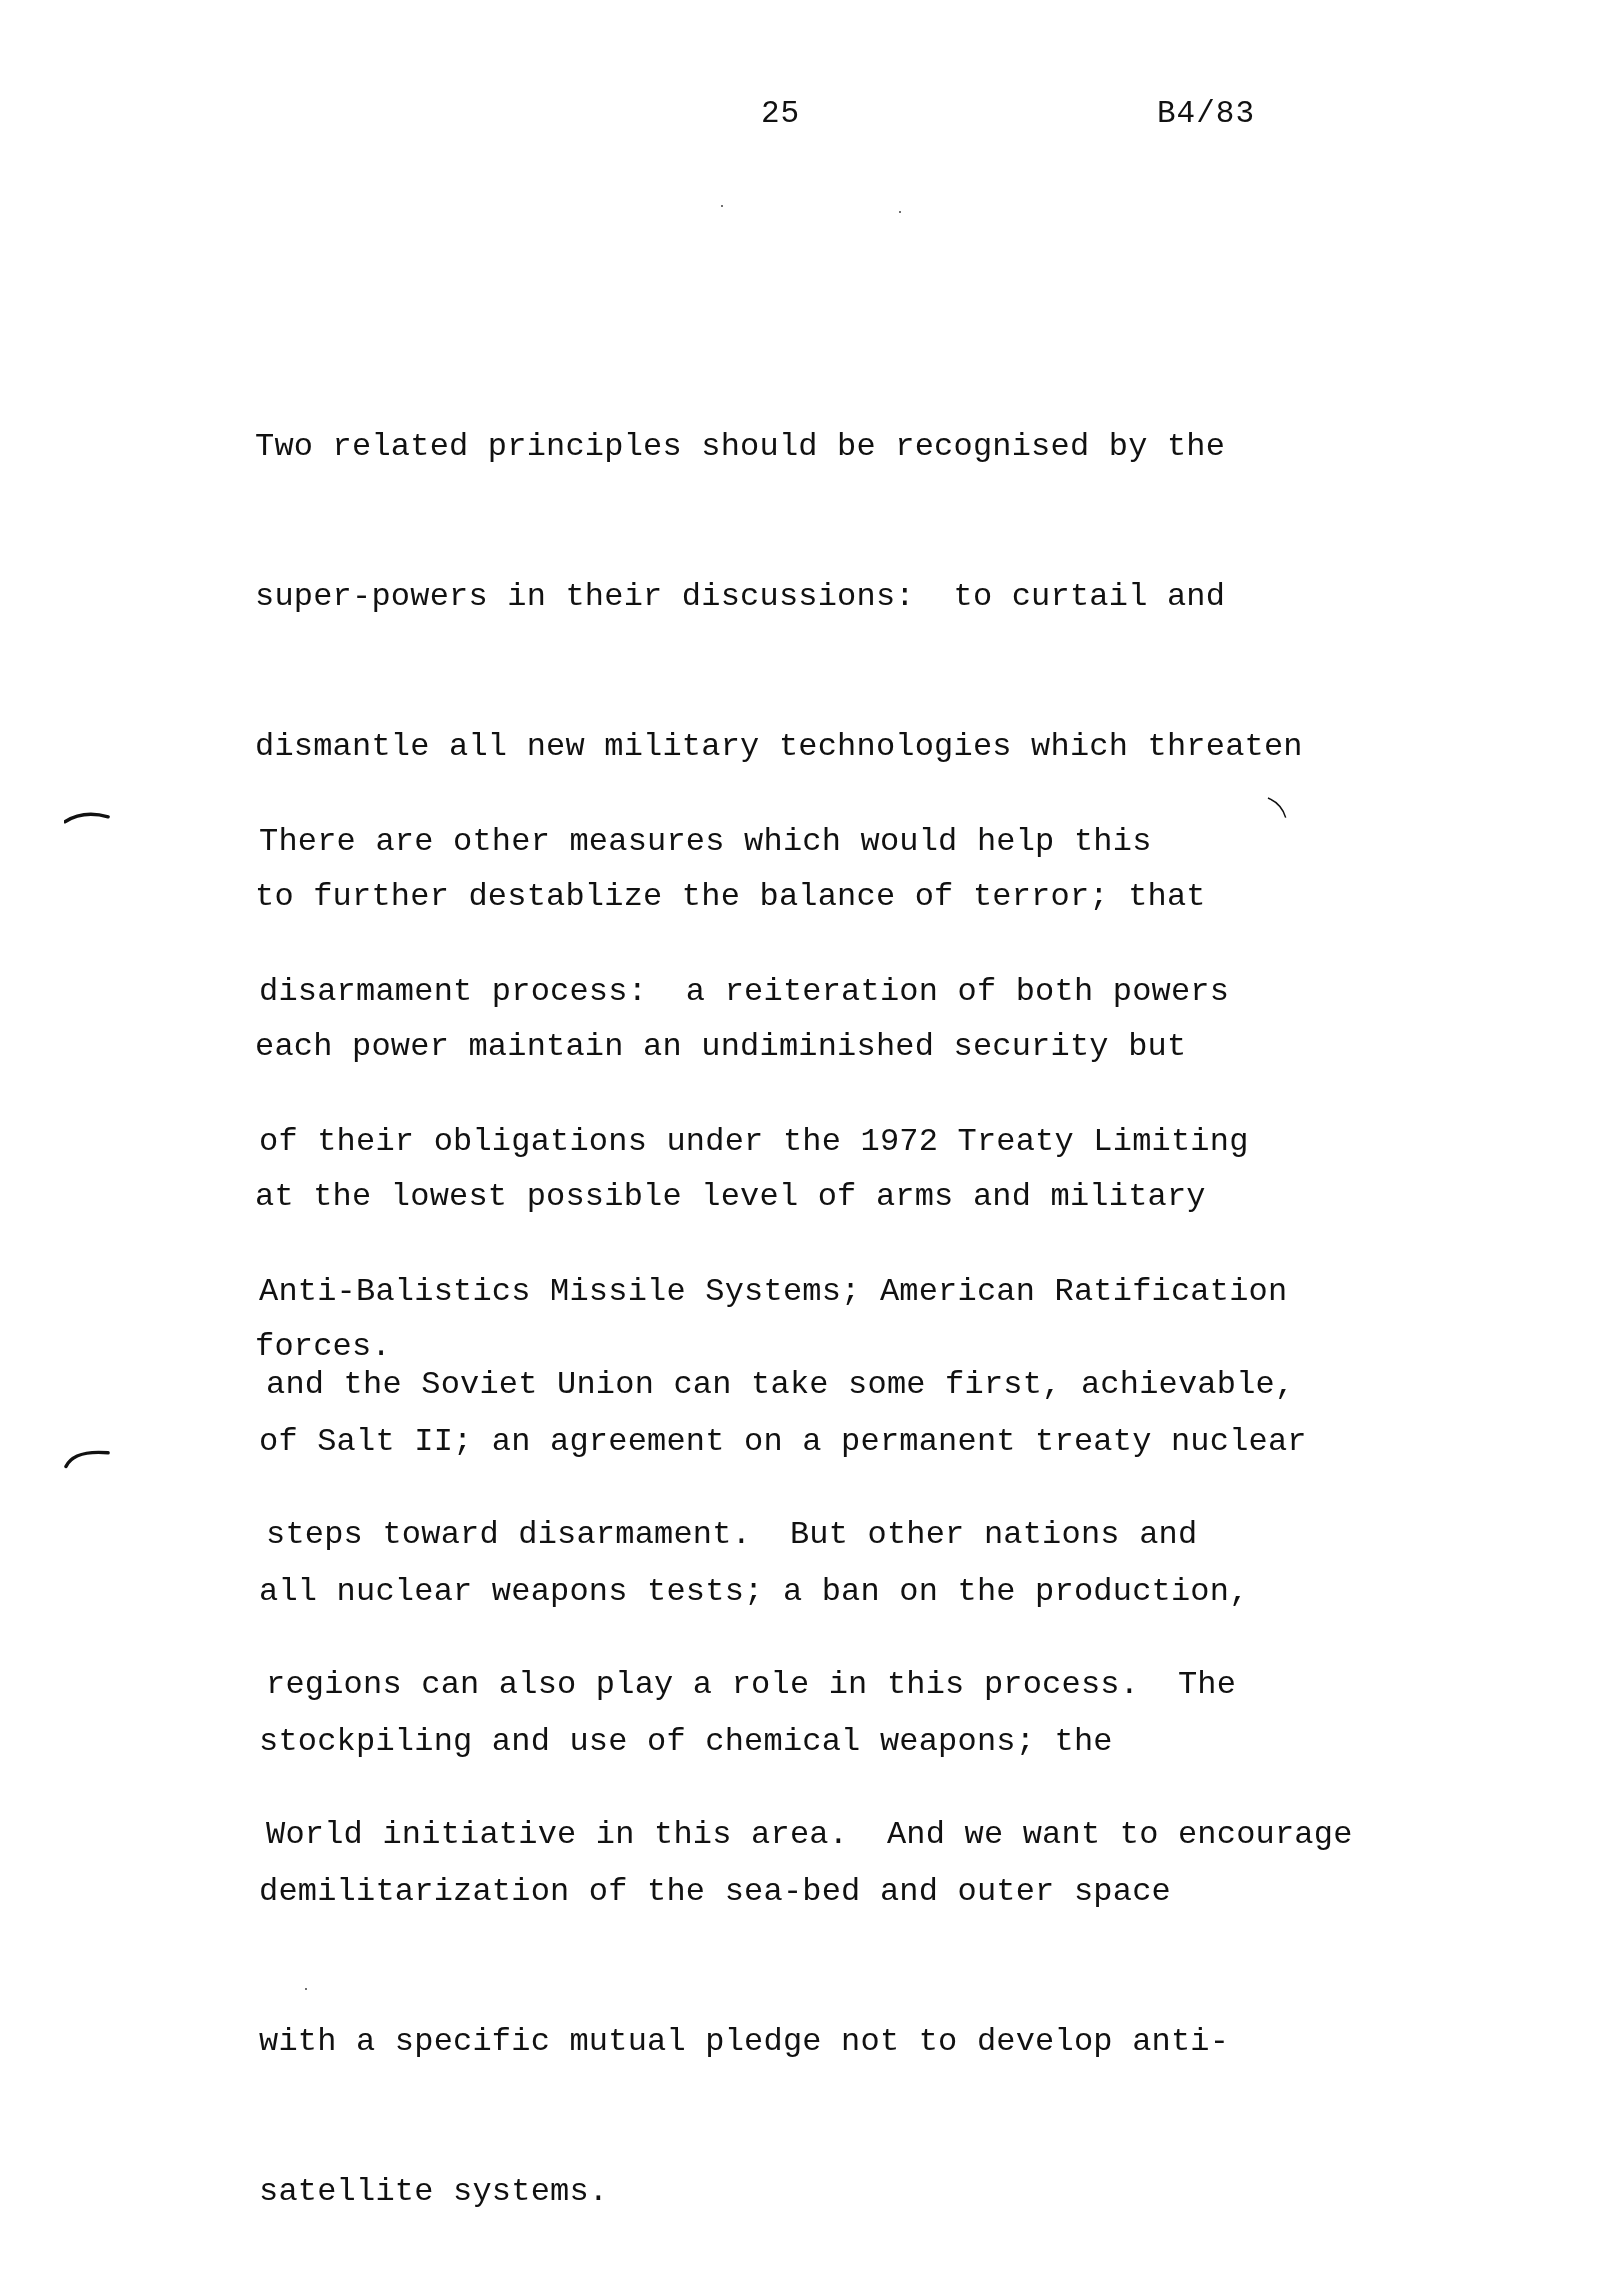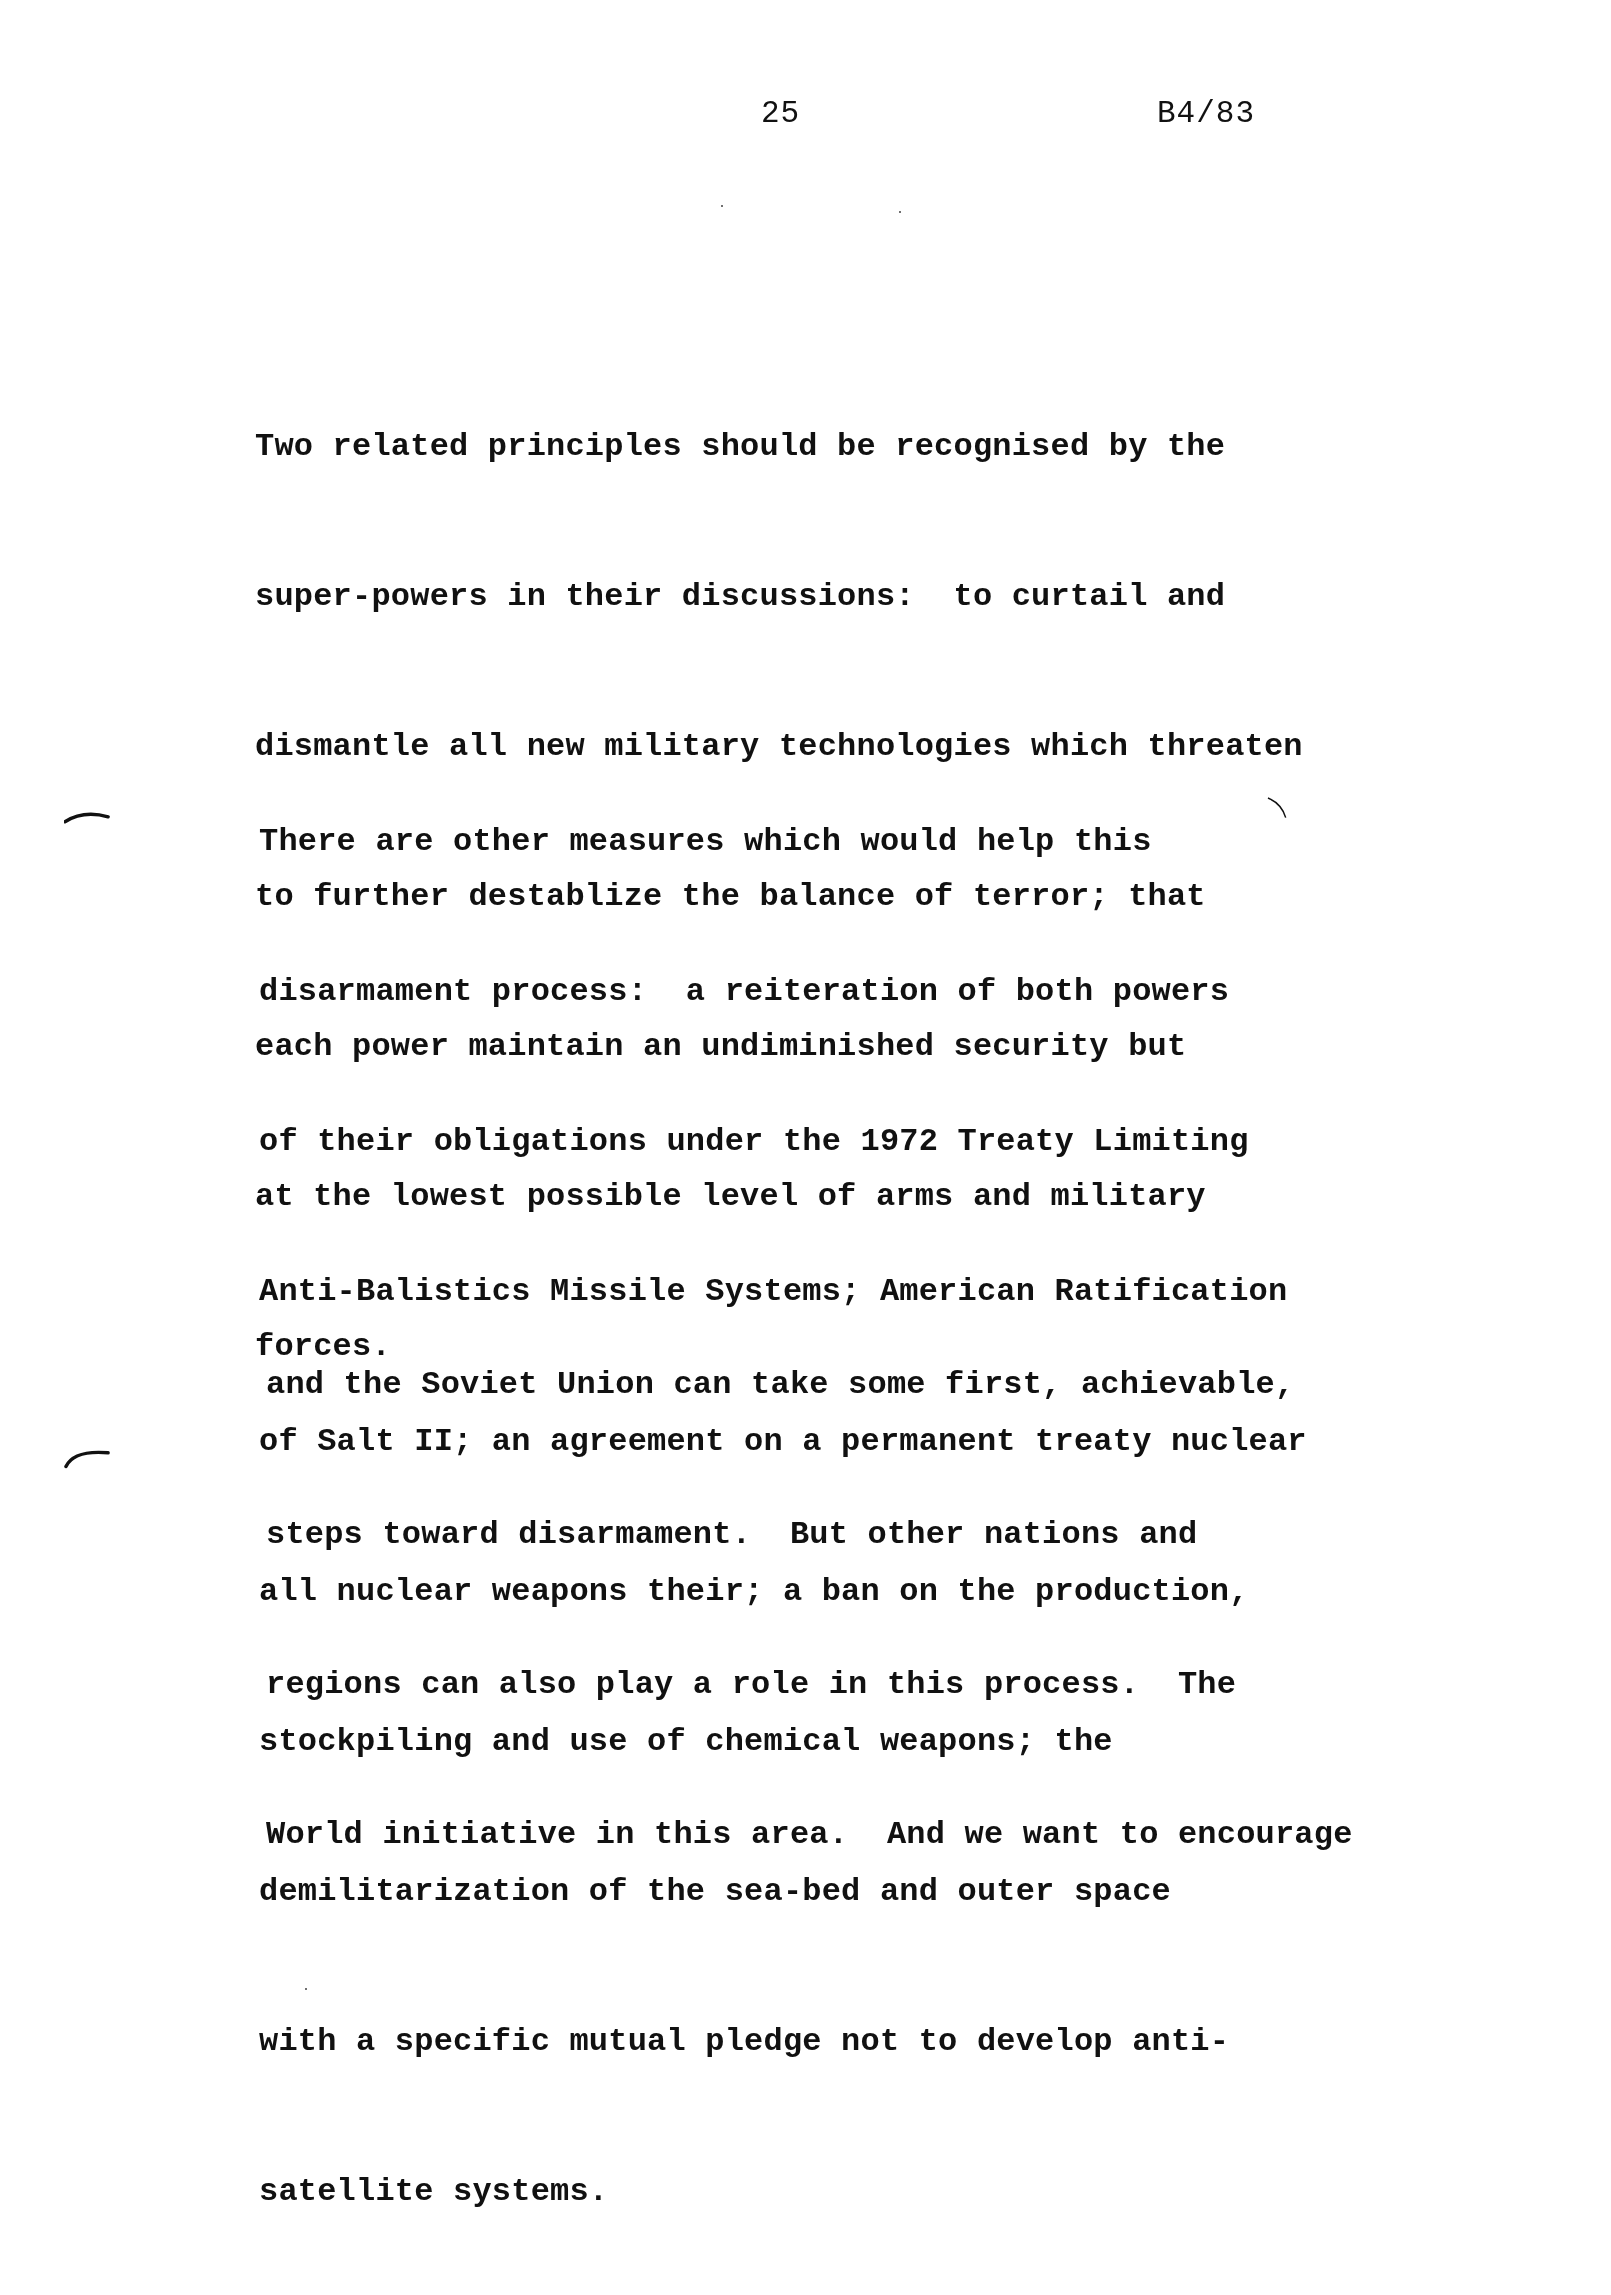--- a/index.html
+++ b/index.html
@@ -32,21 +32,21 @@
     .page-number { left: 761px; top: 98px; }
     .doc-ref { left: 1157px; top: 98px; }
 
     .para {
       position: absolute;
       font-size: 32px;
       line-height: 50px;
       letter-spacing: 0.2px;
       white-space: pre;
     }
-    .para .line { display: block; height: 50px; font-weight: bold; }
+    .para .line { display: block; height: 50px; }
     .p1 { left: 255px; top: 322px; }
     .p2 { left: 259px; top: 717px; }
     .p3 { left: 266px; top: 1260px; }
 
     .mark {
       position: absolute;
     }
     .margin-mark-1 { left: 64px; top: 806px; }
     .margin-mark-2 { left: 64px; top: 1442px; }
     .text-mark { left: 1267px; top: 797px; }
@@ -75,21 +75,21 @@
     <span class="line">at the lowest possible level of arms and military</span>
     <span class="line">forces.</span>
   </div>
 
   <div class="para p2">
     <span class="line">There are other measures which would help this</span>
     <span class="line">disarmament process:  a reiteration of both powers</span>
     <span class="line">of their obligations under the 1972 Treaty Limiting</span>
     <span class="line">Anti-Balistics Missile Systems; American Ratification</span>
     <span class="line">of Salt II; an agreement on a permanent treaty nuclear</span>
-    <span class="line">all nuclear weapons their; a ban on the production,</span>
+    <span class="line">all nuclear weapons tests; a ban on the production,</span>
     <span class="line">stockpiling and use of chemical weapons; the</span>
     <span class="line">demilitarization of the sea-bed and outer space</span>
     <span class="line">with a specific mutual pledge not to develop anti-</span>
     <span class="line">satellite systems.</span>
   </div>
 
   <div class="para p3">
     <span class="line">and the Soviet Union can take some first, achievable,</span>
     <span class="line">steps toward disarmament.  But other nations and</span>
     <span class="line">regions can also play a role in this process.  The</span>

